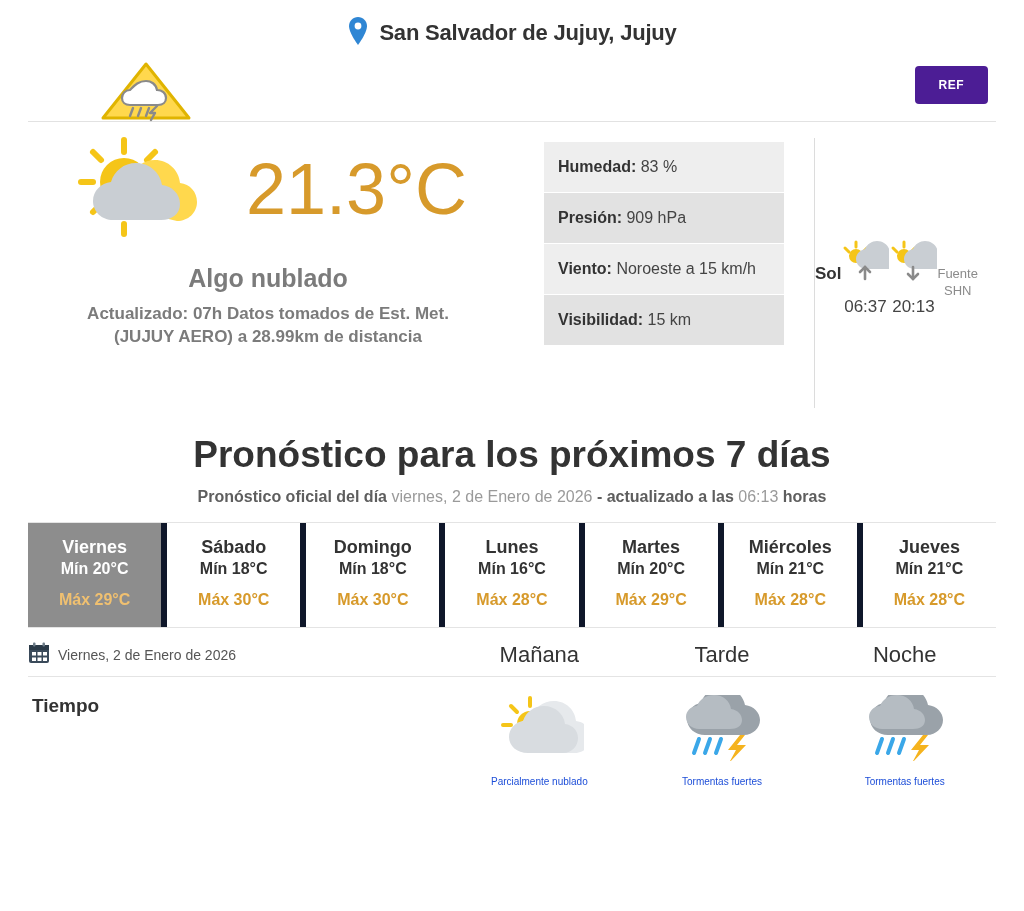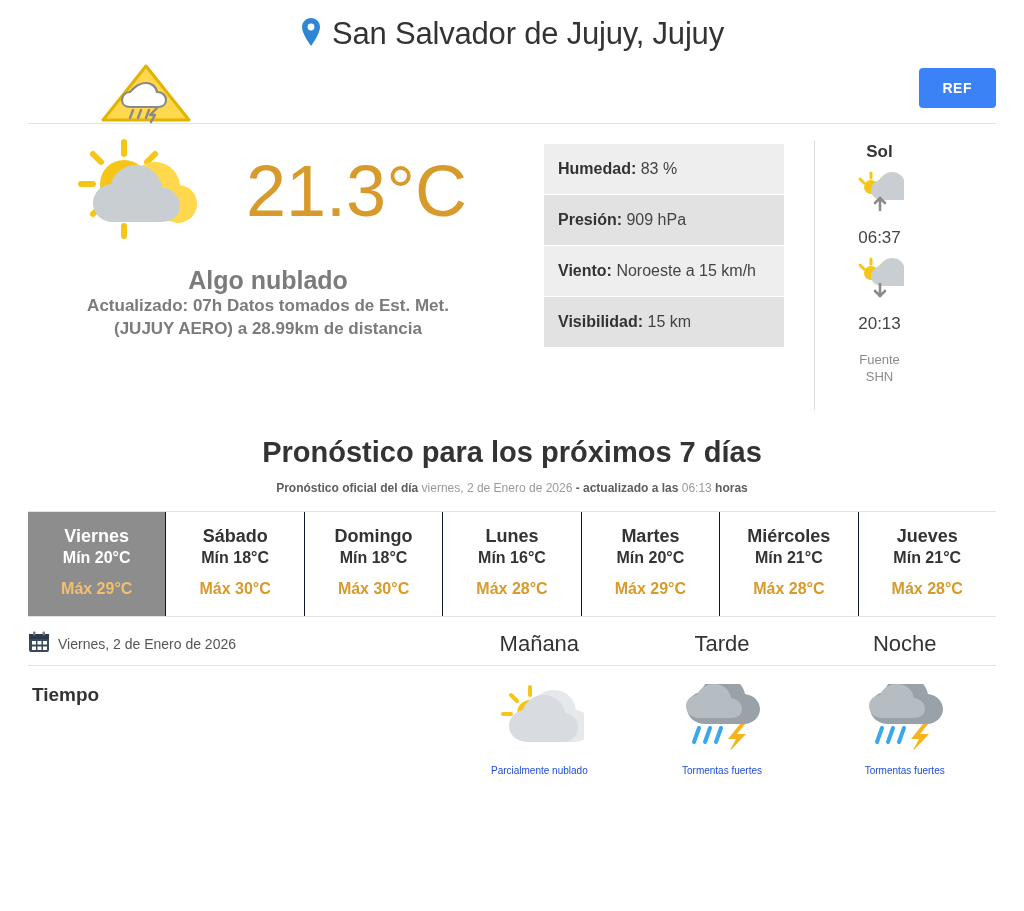--- a/index.html
+++ b/index.html
@@ -14,36 +14,36 @@
   .page { position: relative; width: 1024px; height: 911px; }
 
   
   .header {
     display: flex; align-items: center; justify-content: center;
     gap: 10px;
     padding-top: 16px;
   }
   .pin-icon { display: inline-block; }
   .city-title {
-    font-size: 31px; font-weight: normal; color: #333;
+    font-size: 22px; font-weight: bold; color: #333;
     letter-spacing: -0.2px;
   }
 
   
   .alert-row {
     position: relative;
     height: 64px;
     border-bottom: 1px solid #e2e2e2;
     margin: 8px 28px 0 28px;
   }
   .alert-icon { position: absolute; left: 72px; top: 2px; }
   .ref-button {
-    position: absolute; right: 0; top: 8px;
-    background: #3b82f6; color: #fff;
-    font-weight: bold; font-size: 14px;
+    position: absolute; right: 8px; top: 8px;
+    background: #4c1d95; color: #fff;
+    font-weight: bold; font-size: 12px;
     padding: 12px 24px; border-radius: 4px;
     border: none; cursor: pointer;
     letter-spacing: 0.5px;
   }
 
   
   .current {
     display: flex; align-items: flex-start;
     padding: 10px 28px 0 28px;
   }
@@ -55,21 +55,21 @@
   .temp {
     font-size: 72px; color: #d79a2b; font-weight: normal;
     line-height: 1; margin-left: 23px;
   }
   .condition {
     font-size: 25px; color: #7b7b7b; font-weight: bold;
     margin-top: 18px;
   }
   .updated {
     font-size: 17px; color: #7b7b7b; font-weight: bold;
-    text-align: center; line-height: 1.35; 
+    text-align: center; line-height: 1.35; margin-top: 10px;
     width: 400px;
   }
 
   
   .details {
     width: 240px; margin-left: 36px; margin-top: 10px;
   }
   .detail-row {
     padding: 16px 14px;
     font-size: 16px; color: #444;
@@ -78,47 +78,47 @@
   .detail-row:nth-child(odd) { background: #eeeeee; }
   .detail-row:nth-child(even) { background: #e2e2e2; }
   .detail-row b { color: #333; }
 
   
   .sun {
     margin-left: 30px; margin-top: 6px;
     width: 130px;
     border-left: 1px solid #dcdcdc;
     height: 270px;
-    display: flex; flex-direction: column; align-items: center;
+    display: flex; flex-direction: row; align-items: center;
     padding-top: 2px;
   }
   .sun-title { font-size: 17px; font-weight: bold; color: #333; }
   .sun-time { font-size: 17px; color: #444; margin-top: 2px; }
   .sun-block { margin-top: 8px; display: flex; flex-direction: column; align-items: center; gap: 10px; }
   .sun-source { font-size: 13px; color: #8b8b8b; text-align: center; margin-top: 18px; line-height: 1.3; }
 
   
   .forecast-title {
-    text-align: center; font-size: 29px; font-weight: bold;
+    text-align: center; font-size: 37px; font-weight: bold;
     color: #333; margin-top: 26px;
   }
   .forecast-sub {
-    text-align: center; font-size: 12px; color: #9a9a9a;
+    text-align: center; font-size: 16px; color: #9a9a9a;
     margin-top: 12px;
   }
   .forecast-sub b { color: #5e5e5e; }
 
   
   .days {
     display: flex; margin: 16px 28px 0 28px;
     border: 1px solid #e4e4e4; border-left: none; border-right: none;
   }
   .day {
     flex: 1; text-align: center; padding: 14px 0 18px 0;
-    border-right: 1px solid #0f172a;
+    border-right: 6px solid #0f172a;
   }
   .day:last-child { border-right: none; }
   .day.active { background: #8d8d8d; }
   .day-name { font-size: 18px; font-weight: bold; color: #333; }
   .day.active .day-name { color: #fff; }
   .day-min { font-size: 16px; font-weight: bold; color: #333; margin-top: 2px; }
   .day.active .day-min { color: #fff; }
   .day-max { font-size: 16px; font-weight: bold; color: #d79a2b; margin-top: 13px; }
   .day.active .day-max { color: #f0c070; }
 

